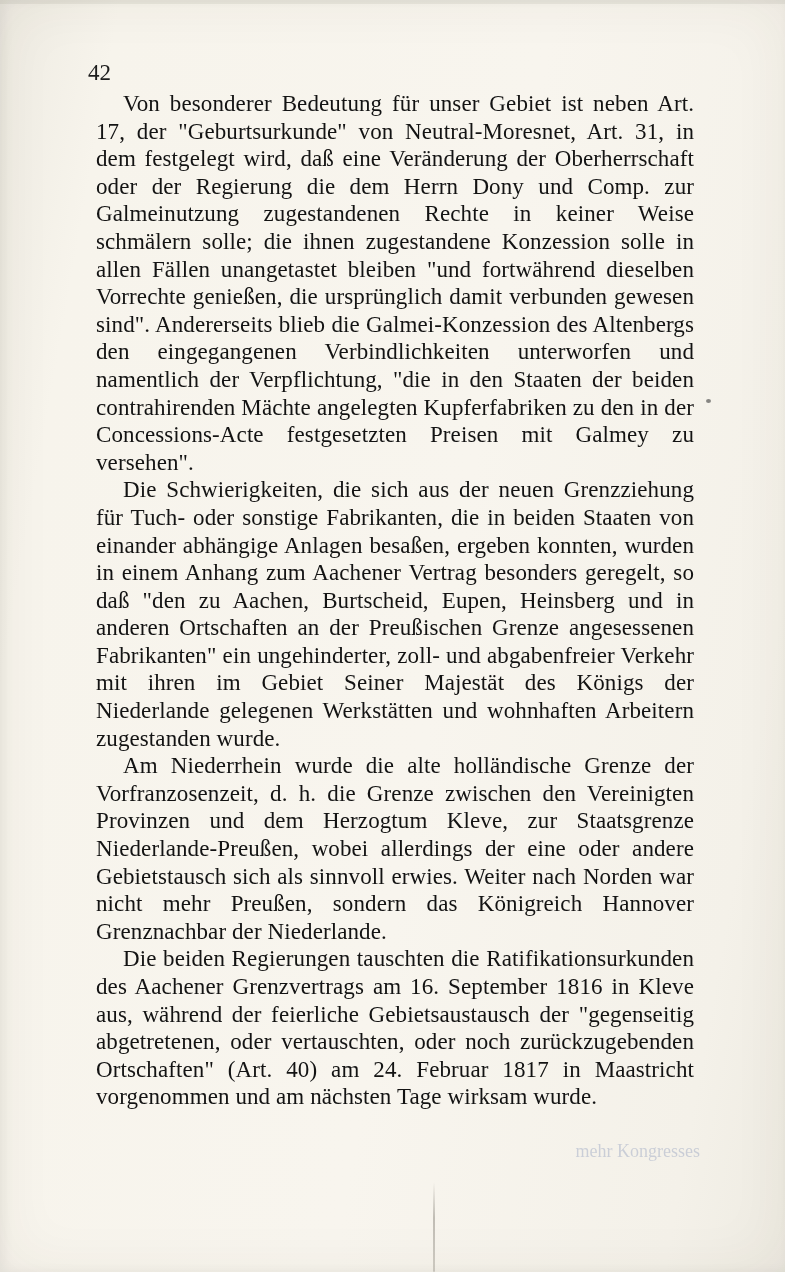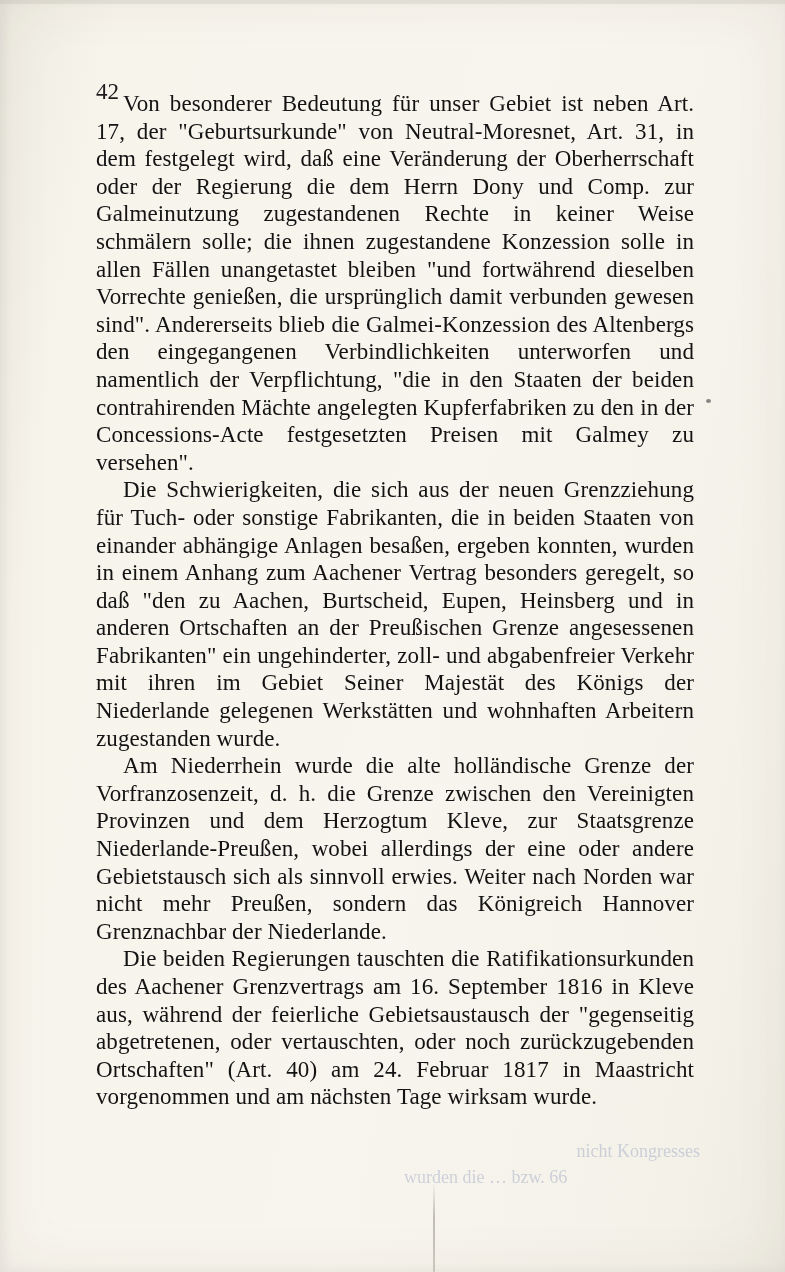--- a/index.html
+++ b/index.html
@@ -20,24 +20,23 @@
     .scan-page::before {
       content: "";
       position: absolute;
       top: 0; left: 0; right: 0;
       height: 4px;
       background: rgba(120,115,100,0.10);
     }
     .page-number {
       position: absolute;
       top: 60px;
-      left: 96px;
+      left: 88px;
       font-size: 23px;
       color: #1c1c1c;
-      margin-top: 19px;
     }
     .text-block {
       position: absolute;
       top: 90px;
       left: 96px;
       width: 598px;
       color: #131313;
       font-size: 23px;
       line-height: 27.6px;
       text-align: justify;
@@ -93,20 +92,19 @@
   <div class="page-number">42</div>
 
   <div class="text-block">
     <p class="para">Von besonderer Bedeutung für unser Gebiet ist neben Art. 17, der "Geburtsurkunde" von Neutral-Moresnet, Art. 31, in dem festgelegt wird, daß eine Veränderung der Oberherrschaft oder der Regierung die dem Herrn Dony und Comp. zur Galmeinutzung zugestandenen Rechte in keiner Weise schmälern solle; die ihnen zugestandene Konzession solle in allen Fällen unangetastet bleiben "und fortwährend dieselben Vorrechte genießen, die ursprünglich damit verbunden gewesen sind". Andererseits blieb die Galmei-Konzession des Altenbergs den eingegangenen Verbindlichkeiten unterworfen und namentlich der Verpflichtung, "die in den Staaten der beiden contrahirenden Mächte angelegten Kupferfabriken zu den in der Concessions-Acte festgesetzten Preisen mit Galmey zu versehen".</p>
     <p class="para">Die Schwierigkeiten, die sich aus der neuen Grenzziehung für Tuch- oder sonstige Fabrikanten, die in beiden Staaten von einander abhängige Anlagen besaßen, ergeben konnten, wurden in einem Anhang zum Aachener Vertrag besonders geregelt, so daß "den zu Aachen, Burtscheid, Eupen, Heinsberg und in anderen Ortschaften an der Preußischen Grenze angesessenen Fabrikanten" ein ungehinderter, zoll- und abgabenfreier Verkehr mit ihren im Gebiet Seiner Majestät des Königs der Niederlande gelegenen Werkstätten und wohnhaften Arbeitern zugestanden wurde.</p>
     <p class="para">Am Niederrhein wurde die alte holländische Grenze der Vorfranzosenzeit, d. h. die Grenze zwischen den Vereinigten Provinzen und dem Herzogtum Kleve, zur Staatsgrenze Niederlande-Preußen, wobei allerdings der eine oder andere Gebietstausch sich als sinnvoll erwies. Weiter nach Norden war nicht mehr Preußen, sondern das Königreich Hannover Grenznachbar der Niederlande.</p>
     <p class="para">Die beiden Regierungen tauschten die Ratifikationsurkunden des Aachener Grenzvertrags am 16. September 1816 in Kleve aus, während der feierliche Gebietsaustausch der "gegenseitig abgetretenen, oder vertauschten, oder noch zurückzugebenden Ortschaften" (Art. 40) am 24. Februar 1817 in Maastricht vorgenommen und am nächsten Tage wirksam wurde.</p>
   </div>
 
   <div class="bleedthrough">
-    <div class="bl1">nicht Kongresses</div>
-    <div class="bl2">wurden die … bzw. 66</div>
+    <div class="bl1">mehr Kongresses</div>
   </div>
 
   <div class="fold-crease"></div>
   <div class="scan-speck"></div>
 
 </div>
 
 </body></html>

